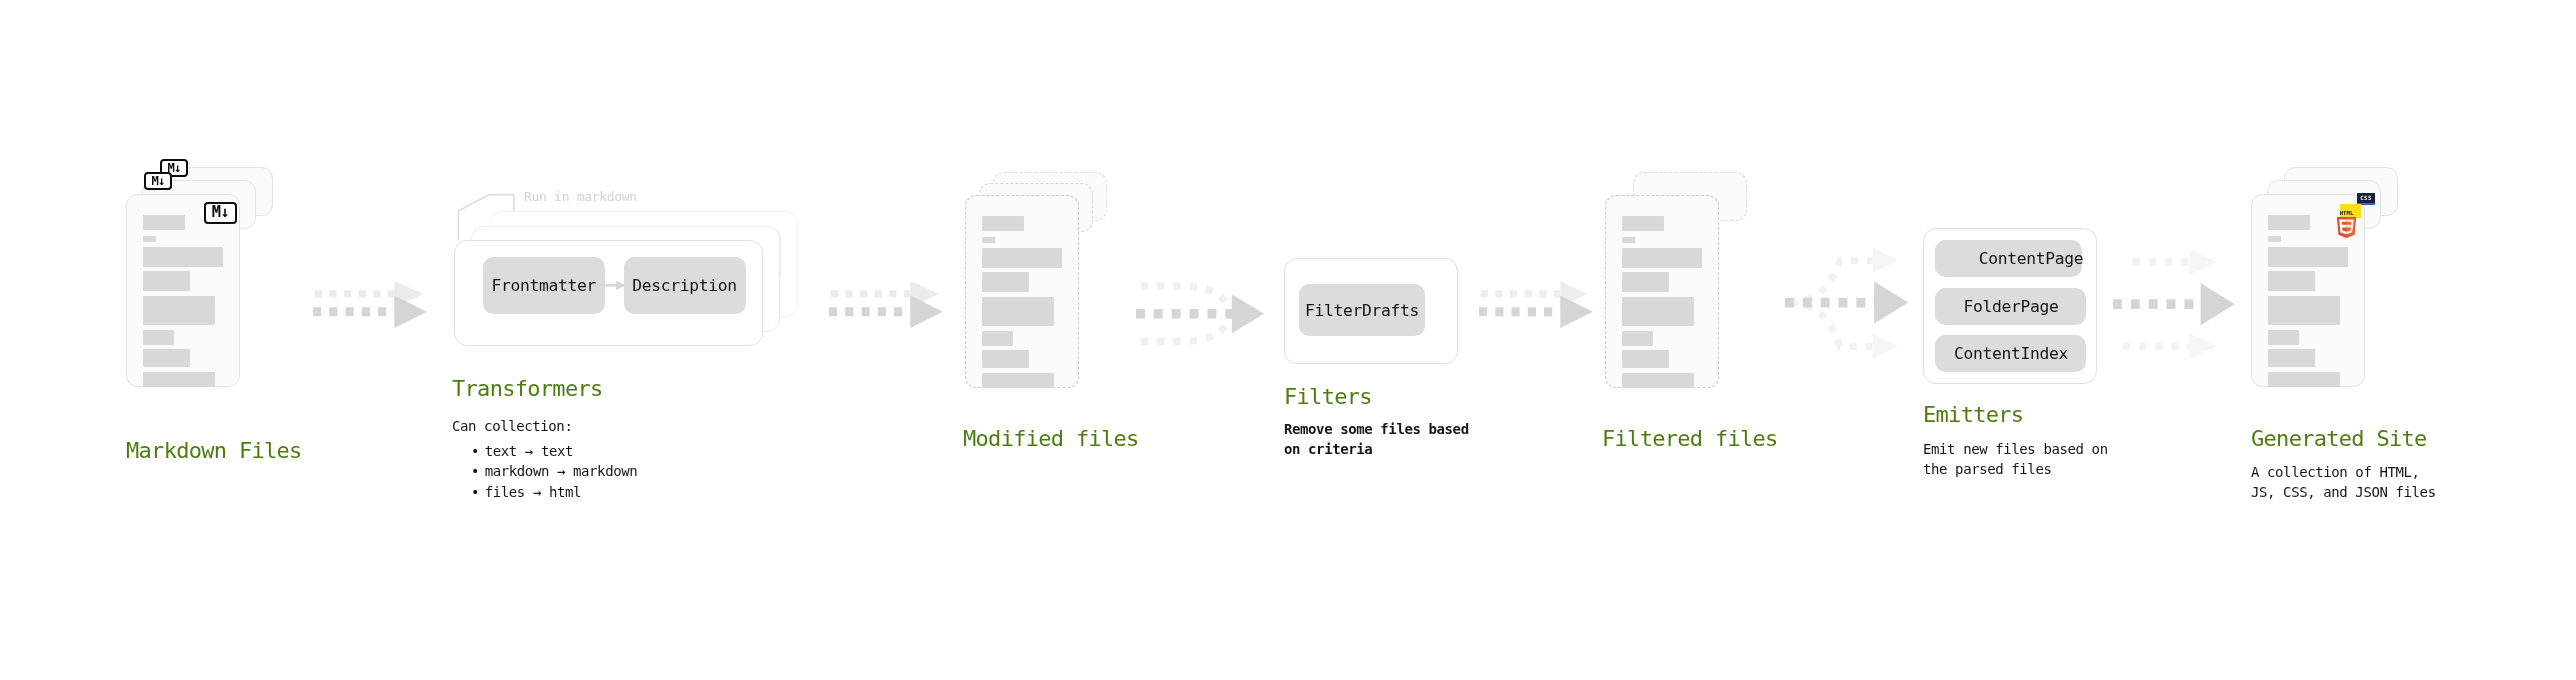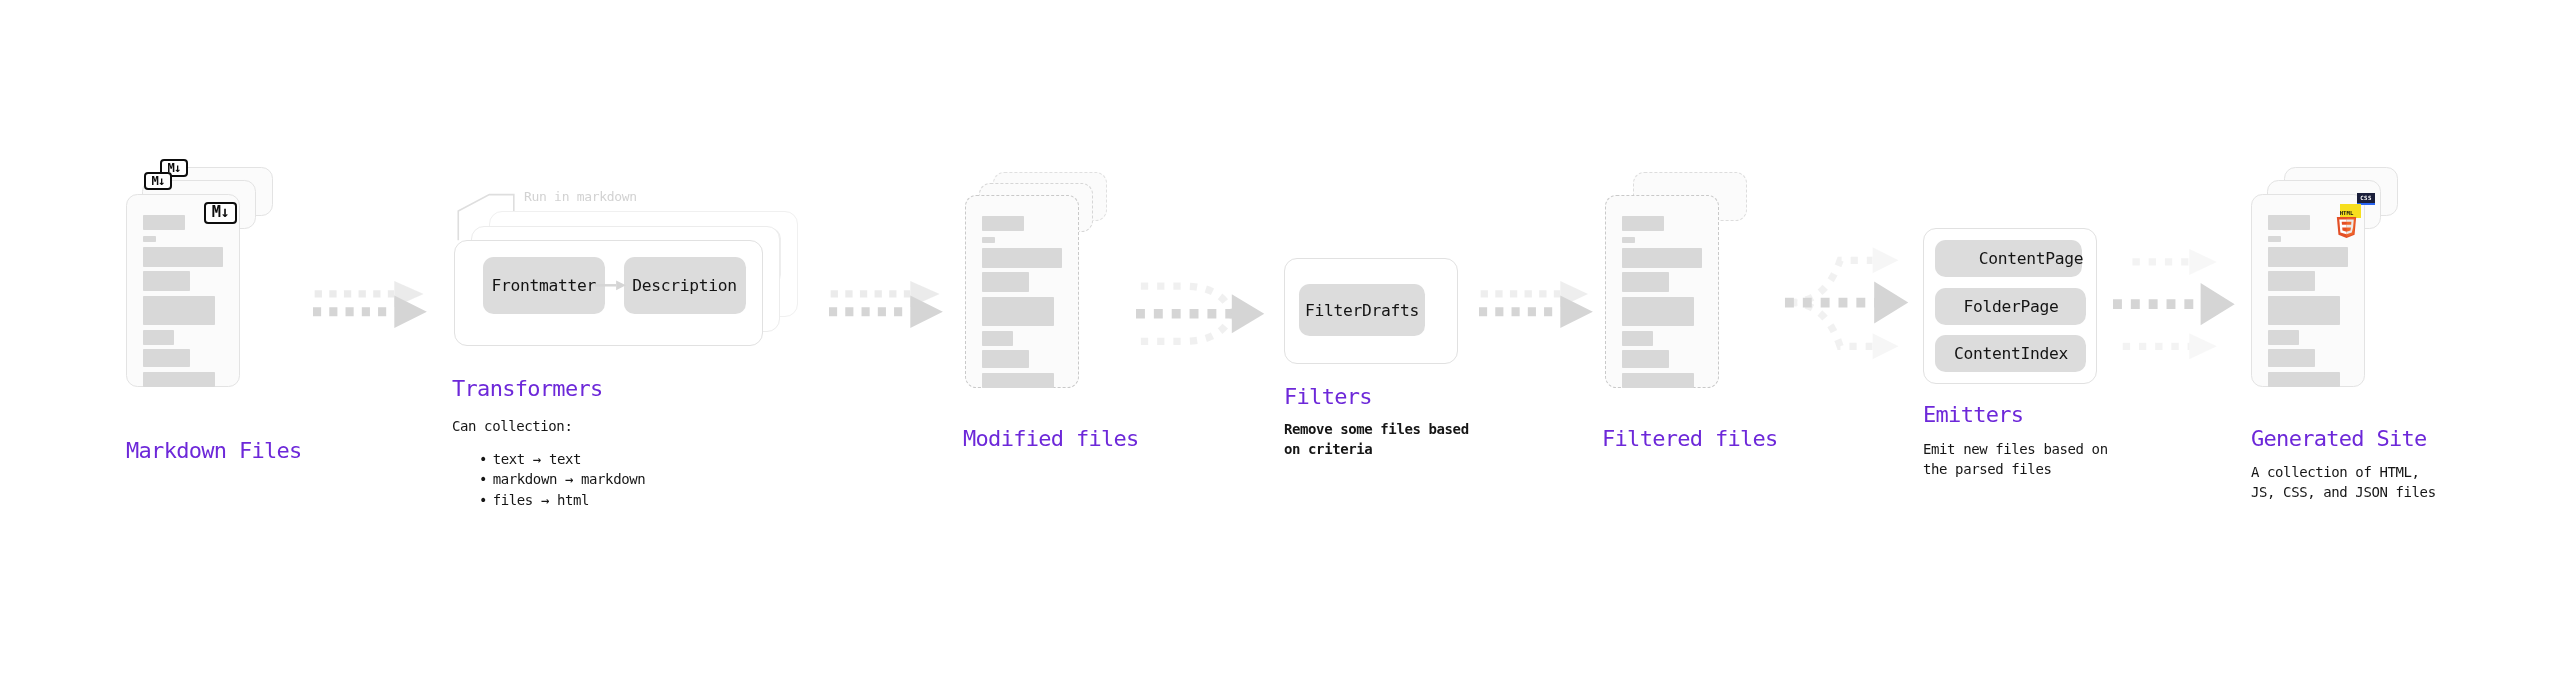--- a/index.html
+++ b/index.html
@@ -105,42 +105,42 @@
     color: #141414;
     font-size: 16.3px;
     letter-spacing: -0.3px;
     white-space: nowrap;
   }
 
   
   .cap-title {
     position: absolute;
     font-size: 22px;
-    color: #6d28d9;
+    color: #4d7c0f;
     letter-spacing: -0.7px;
     white-space: nowrap;
     text-align: right;
   }
   .cap-sub {
     position: absolute;
     font-size: 14px;
     line-height: 1.45;
     color: #161616;
     letter-spacing: -0.4px;
     white-space: pre-line;
   }
   .cap-list {
     position: absolute;
     font-size: 14px;
     line-height: 1.45;
     color: #161616;
     letter-spacing: -0.4px;
   }
   .cap-list ul {
-    margin: 13px;
+    margin: 5px;
     padding-left: 14px;
     list-style: none;
   }
   .cap-list li::before {
     content: "\2022";
     margin-right: 5.7px;
   }
   .parallel-note {
     position: absolute;
     font-size: 13px;

